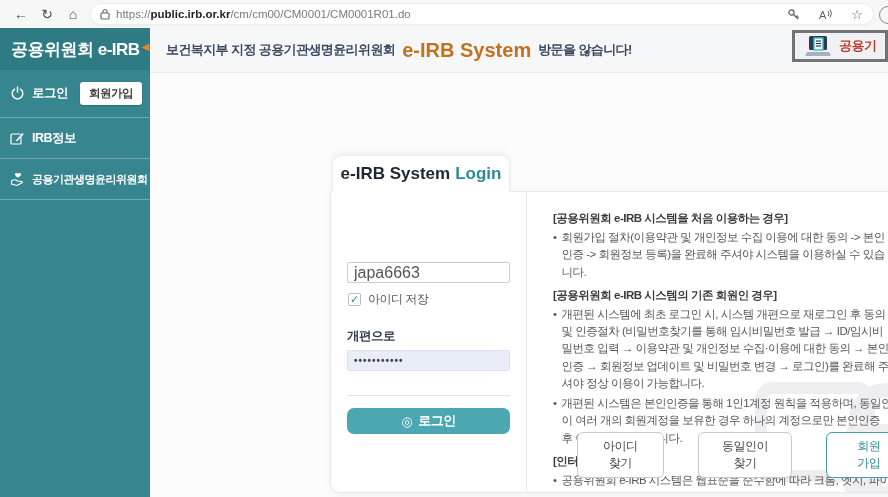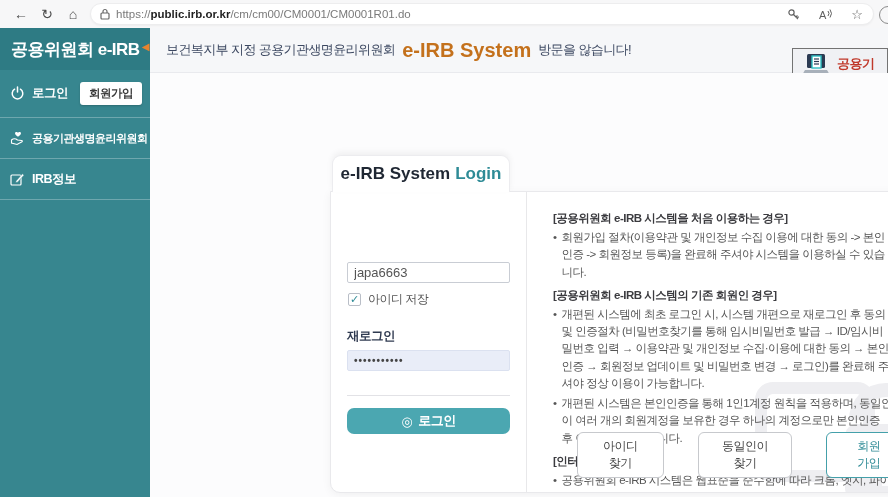--- a/index.html
+++ b/index.html
@@ -26,37 +26,37 @@
   .sb-item.m2 { height:41px; }
   .sb-item.m3 { height:41px; }
   .sb-ico { width:22px; display:flex; align-items:center; }
   .sb-label { font-size:12.5px; font-weight:bold; letter-spacing:-0.5px; }
   .sb-label.small { font-size:11px; }
   .sb-signup { margin-left:auto; margin-right:8px; background:#fff; color:#3a3a3a; font-size:11.5px; font-weight:bold; padding:4px 9px; border:none; border-radius:3px; box-shadow:0 1px 2px rgba(0,0,0,.2); cursor:pointer; letter-spacing:-0.5px; }
 
   
   .main { flex:1; display:flex; flex-direction:column; min-width:0; }
   .banner { height:45px; background:#f6f7f9; border-bottom:1px solid #e9eaee; display:flex; align-items:center; padding-left:16px; position:relative; flex-shrink:0; }
-  .bn-prefix,.bn-suffix { font-size:13px; font-weight:normal; color:#3c4861; letter-spacing:-0.6px; }
+  .bn-prefix,.bn-suffix { font-size:13px; font-weight:bold; color:#3c4861; letter-spacing:-0.6px; }
   .bn-highlight { font-size:20px; font-weight:bold; color:#c4711c; margin:0 7px 0 7px; }
-  .bn-corner { position:absolute; right:0; top:20px; height:32px; width:96px; background:#f0f1f4; border:1px solid #737373; display:flex; align-items:center; gap:8px; padding-left:10px; overflow:hidden; cursor:pointer; }
+  .bn-corner { position:absolute; right:0; top:2px; height:32px; width:96px; background:#f0f1f4; border:3px solid #737373; display:flex; align-items:center; gap:8px; padding-left:10px; overflow:hidden; cursor:pointer; }
   .bn-corner-label { font-size:13px; font-weight:bold; color:#c0392b; white-space:nowrap; letter-spacing:-0.5px; }
 
   .content { flex:1; position:relative; background:#fcfcfd; }
 
   
   .login-tab { position:absolute; left:182px; top:82px; width:178px; height:37px; background:#fff; border:1px solid #ececef; border-bottom:none; border-radius:9px 9px 0 0; box-shadow:0 -3px 6px rgba(0,0,0,.05); display:flex; align-items:center; justify-content:center; gap:5px; font-size:17px; font-weight:bold; z-index:3; }
   .lt-main { color:#1f2733; }
   .lt-accent { color:#2e8b96; }
 
   .login-card { position:absolute; left:180px; top:118px; width:582px; height:302px; background:#fff; border:1px solid #e9e9ec; border-radius:0 10px 10px 10px; box-shadow:0 2px 10px rgba(0,0,0,.05); display:flex; z-index:2; overflow:hidden; }
 
   .form-col { width:196px; flex-shrink:0; border-right:1px solid #e8e8ea; padding:70px 16px 0 16px; }
   .fld-label { font-size:12.5px; font-weight:bold; color:#2f3a50; margin-bottom:5px; letter-spacing:-0.5px; }
-  .id-input { width:100%; height:21px; border:1px solid #c9cdd4; border-radius:2px; font-size:13px; color:#555; padding:0 6px; font-family:inherit; }
+  .id-input { width:100%; height:21px; border:1px solid #c9cdd4; border-radius:2px; font-size:16px; color:#555; padding:0 6px; font-family:inherit; }
   .chk-row { display:flex; align-items:center; margin:8px 0 0 1px; cursor:pointer; }
   .chk-box { width:13px; height:13px; border:1px solid #b9bec7; border-radius:2px; background:#fff; color:#2e8b96; font-size:11px; font-weight:bold; line-height:11px; text-align:center; }
   .chk-label { font-size:12px; color:#555; margin-left:7px; letter-spacing:-0.5px;text-align:center; }
   .pw-label { margin-top:20px; }
   .pw-input { width:100%; height:21px; background:#e9edf8; border:1px solid #dbe1f0; border-radius:2px; font-size:10px; font-weight:bold; color:#444; letter-spacing:1px; padding:0 6px; font-family:inherit; }
   .form-div { margin-top:24px; border-top:1px solid #e2e2e6; }
   .login-btn { margin-top:12px; width:100%; height:26px; background:#4ba7b1; border:none; border-radius:7px; color:#fff; font-size:13px; font-weight:bold; display:flex; align-items:center; justify-content:center; gap:6px; cursor:pointer; letter-spacing:-0.5px; font-family:inherit; }
 
   .info-col { flex:1; min-width:0; padding:19px 18px 0 26px; position:relative; font-size:11.5px; color:#555; }
   .info-h { font-weight:bold; color:#3b3b3f; margin:7px 0 3px; letter-spacing:-0.5px; position:relative; z-index:1; }
@@ -112,37 +112,37 @@
     <div class="sb-item login">
       <span class="sb-ico">
         <svg width="15" height="15" viewBox="0 0 15 15">
             <path d="M4.6 3.2 a5.3 5.3 0 1 0 5.8 0" fill="none" stroke="#fff" stroke-width="1.5" stroke-linecap="round"></path>
             <line x1="7.5" y1="1" x2="7.5" y2="6" stroke="#fff" stroke-width="1.5" stroke-linecap="round"></line>
           </svg>
       </span>
       <span class="sb-label">로그인</span>
       <button class="sb-signup">회원가입</button>
     </div>
+    <div class="sb-item m3">
+      <span class="sb-ico">
+        <svg width="15" height="15" viewBox="0 0 15 15">
+            <rect x="1" y="3" width="10" height="10" rx="1" fill="none" stroke="#fff" stroke-width="1.2"></rect>
+            <path d="M6 9 L12.5 1.8 L14 3.2 L7.5 10.2 L5.7 10.6z" fill="#fff" stroke="#37868f" stroke-width="0.5"></path>
+          </svg>
+      </span>
+      <span class="sb-label">IRB정보</span>
+    </div>
     <div class="sb-item m2">
       <span class="sb-ico">
         <svg width="16" height="16" viewBox="0 0 16 16">
             <path d="M8 3.2 C8 1.8 10.5 1.2 11 3 c.5-1.8 3-1.2 3 .2 0 1.6-2.6 3.2-3 3.5-.4-.3-3-1.9-3-3.5z" fill="#fff" transform="translate(-3,0)"></path>
             <path d="M1.5 10 q3-2.5 6 0 l4 .5 q1.5.3.5 1.2 l-5 2.8 -5.5-1.5z" fill="none" stroke="#fff" stroke-width="1.1"></path>
           </svg>
       </span>
       <span class="sb-label small">공용기관생명윤리위원회</span>
-    </div>
-    <div class="sb-item m3">
-      <span class="sb-ico">
-        <svg width="15" height="15" viewBox="0 0 15 15">
-            <rect x="1" y="3" width="10" height="10" rx="1" fill="none" stroke="#fff" stroke-width="1.2"></rect>
-            <path d="M6 9 L12.5 1.8 L14 3.2 L7.5 10.2 L5.7 10.6z" fill="#fff" stroke="#37868f" stroke-width="0.5"></path>
-          </svg>
-      </span>
-      <span class="sb-label">IRB정보</span>
     </div>
   </div>
 
   <div class="main">
     <div class="banner">
       <span class="bn-prefix">보건복지부 지정 공용기관생명윤리위원회</span>
       <span class="bn-highlight">e-IRB System</span>
       <span class="bn-suffix">방문을 않습니다!</span>
       <div class="bn-corner">
         <span style="display:flex;">
@@ -176,21 +176,21 @@
             <rect x="129" y="108" width="8" height="20" fill="#fdfdfe"></rect>
           </svg>
         </div>
 
         <div class="form-col">
           <input class="id-input" type="text" value="japa6663" style="">
           <div class="chk-row">
             <span class="chk-box">✓</span>
             <span class="chk-label">아이디 저장</span>
           </div>
-          <div class="fld-label pw-label">재로그인</div>
+          <div class="fld-label pw-label">개편으로</div>
           <input class="pw-input" type="text" value="•••••••••••" style="">
           <div class="form-div"></div>
           <button class="login-btn">
             <span>◎</span>
             <span>로그인</span>
           </button>
         </div>
 
         <div class="info-col">
           <div class="info-h">[공용위원회 e-IRB 시스템을 처음 이용하는 경우]</div>

